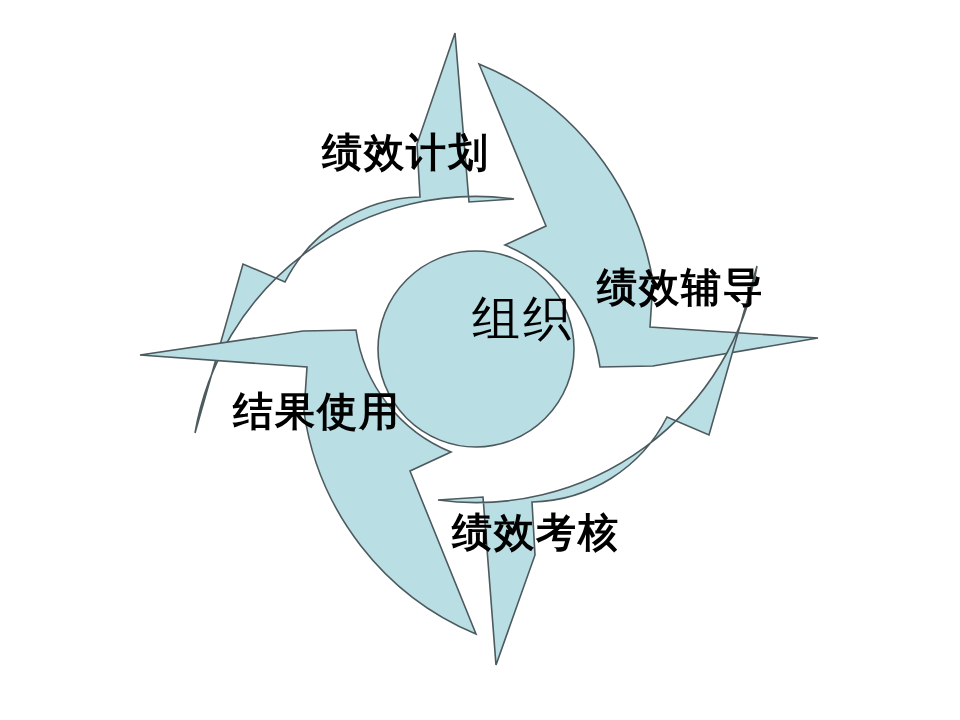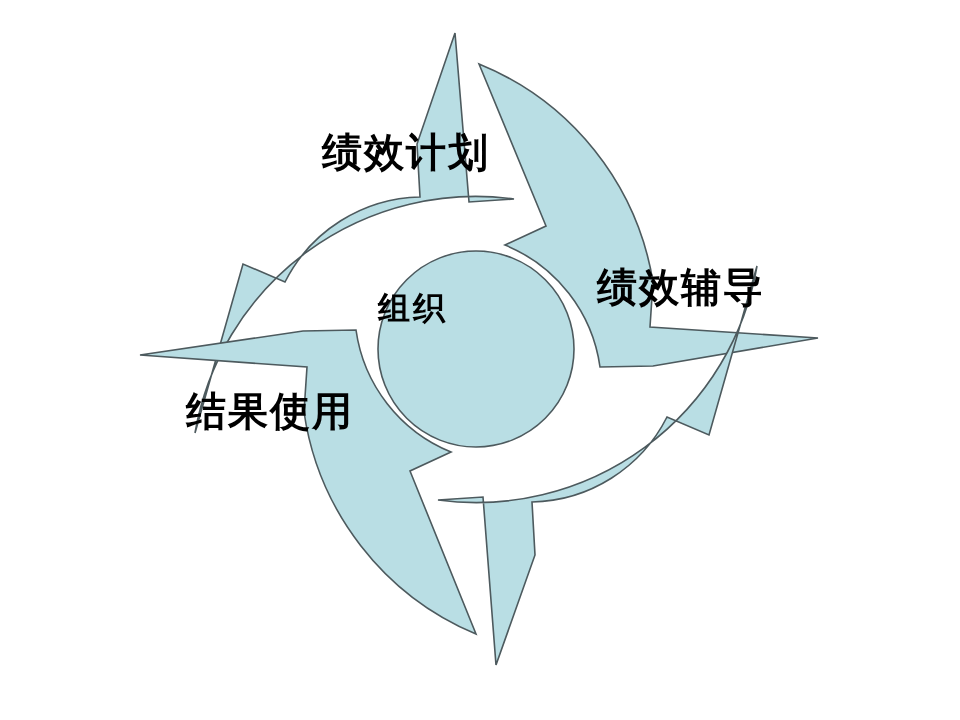--- a/index.html
+++ b/index.html
@@ -45,24 +45,24 @@
   #label-plan    { left: 322px; top: 131px; }
   #label-coach   { left: 597px; top: 266px; }
   #label-appraisal { left: 452px; top: 511px; }
   #label-results { left: 186px; top: 390px; }
 
   #center-label {
     position: absolute;
     left: 378px;
     top: 288px;
     width: 196px;
-    text-align: left;
+    text-align: right;
     font-family: "DejaVu Sans", "Liberation Sans", sans-serif;
-    font-weight: 700;
-    font-size: 32px;
+    font-weight: 400;
+    font-size: 48px;
     color: #000000;
     line-height: 1.28;
     letter-spacing: 3px;
     user-select: none;
   }
   #center-label div { display: block; }
 </style>
 </head>
 <body>
 
@@ -112,20 +112,21 @@
                Z" fill="#b9dee4" stroke="#4d5a5e"></path>
 
       <circle id="center-circle" cx="476" cy="349" r="98" class="arrow-shape" fill="#b9dee4" stroke="#4d5a5e"></circle>
     </g>
   </svg>
 
   <div class="seg-label" id="label-plan" style="color: rgb(0, 0, 0);">绩效计划</div>
 
   <div class="seg-label" id="label-coach" style="color: rgb(0, 0, 0); text-align: right;">绩效辅导</div>
 
+  <div class="seg-label" id="label-appraisal" style="color: rgb(0, 0, 0);">绩效考核</div>
 
-  <div class="seg-label" id="label-results" style="color: rgb(0, 0, 0);">结果使用</div>
+  <div class="seg-label" id="label-results" style="color: rgb(0, 0, 0); margin-left: 47px;">结果使用</div>
 
   <div id="center-label" style="color: rgb(0, 0, 0);">
     <div>组织</div>
   </div>
 
 </div>
 
 </body></html>

